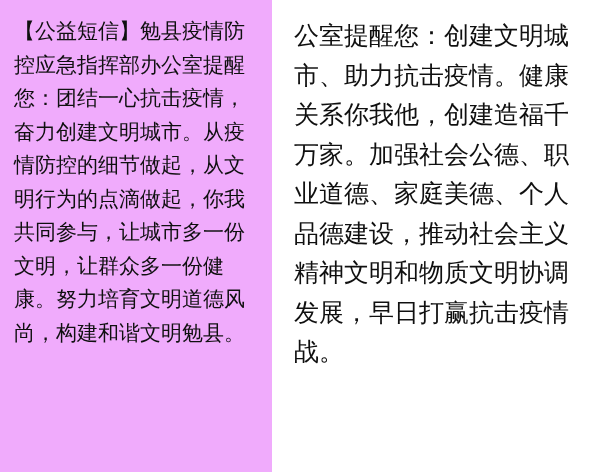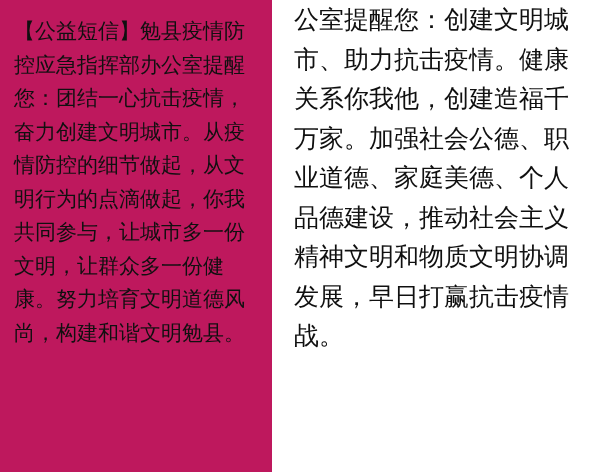--- a/index.html
+++ b/index.html
@@ -21,32 +21,32 @@
     flex-direction: row;
     background: #ffffff;
   }
   .column {
     box-sizing: border-box;
     height: 472px;
     overflow: hidden;
   }
   .col-left {
     width: 272px;
-    background: #be185d;
+    background: #f0abfc;
     padding: 14px 16px 6px 14px;
   }
   .col-divider {
     width: 8px;
     background: #ffffff;
     height: 472px;
   }
   .col-right {
     width: 320px;
     background: #ffffff;
-    padding: 0 10px 10px 14px;
+    padding: 16px 10px 10px 14px;
   }
   .msg-text {
     margin: 0;
     color: #101010;
     white-space: pre-wrap;
     word-break: break-all;
   }
   .col-left .msg-text {
     font-size: 21px;
     line-height: 33.5px;

